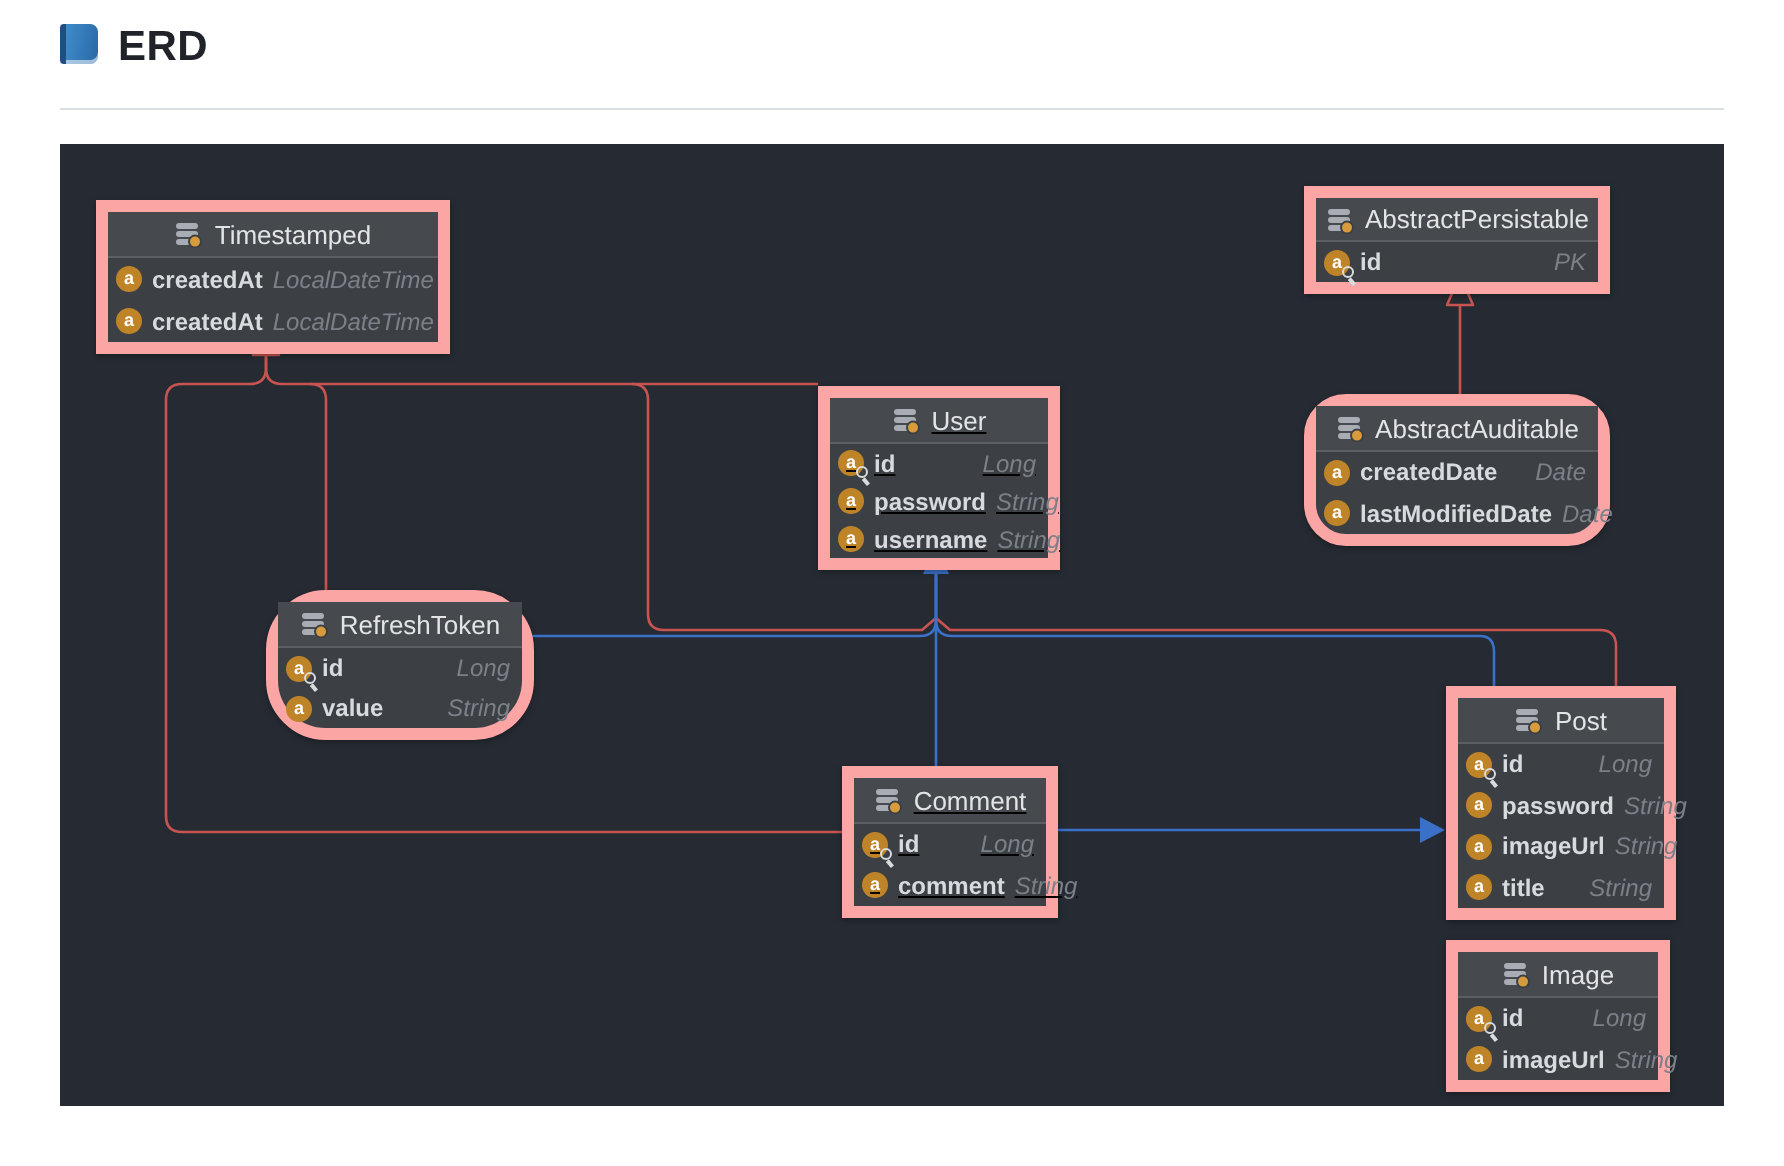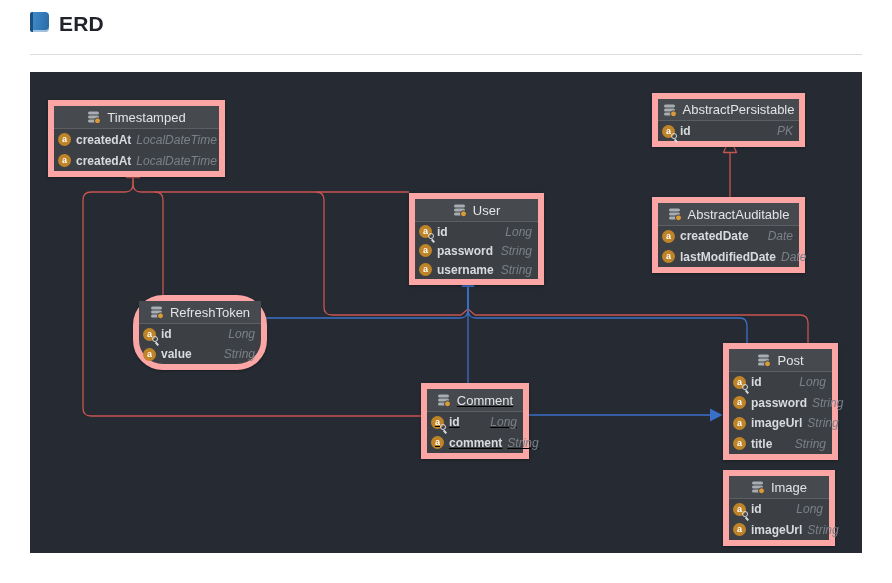--- a/index.html
+++ b/index.html
@@ -34,22 +34,22 @@
     display:flex;align-items:center;justify-content:center;}
   .fic.key::after{content:"";position:absolute;right:-2px;bottom:-1px;width:4px;height:4px;
     border:1.2px solid #d9dcdf;border-radius:50%;background:transparent;}
   .fic.key::before{content:"";position:absolute;right:-1px;bottom:-5px;width:1.5px;height:4px;
     background:#d9dcdf;transform:rotate(-40deg);}
   .db-icon{display:inline-flex;flex:0 0 14px;}
 
   
   #ent-timestamped{left:48px;top:100px;width:177px;}  #ent-timestamped .row{height:21px;}
   #ent-persistable{left:652px;top:93px;width:153px;}  #ent-persistable .ent-header{height:21px;} #ent-persistable .row{height:20px;}
-  #ent-user{left:409px;top:193px;width:135px;}        #ent-user .row{height:19px;}
-  #ent-auditable{left:652px;top:197px;width:153px;}
+  #ent-user{left:409px;top:193px;width:121px;text-decoration:underline;}        #ent-user .row{height:19px;}
+  #ent-auditable{left:652px;top:197px;width:153px;border-radius:21px;}
   #ent-refreshtoken{left:133px;top:295px;width:134px;border-radius:30px;} #ent-refreshtoken .row{height:20px;}
   #ent-comment{left:421px;top:383px;width:108px;text-decoration:underline;}
   #ent-post{left:723px;top:343px;width:115px;}
   #ent-image{left:723px;top:470px;width:112px;text-align:center;}
 </style>
 </head>
 <body>
 
 <div class="page-header">
   <span class="book-icon"></span>

